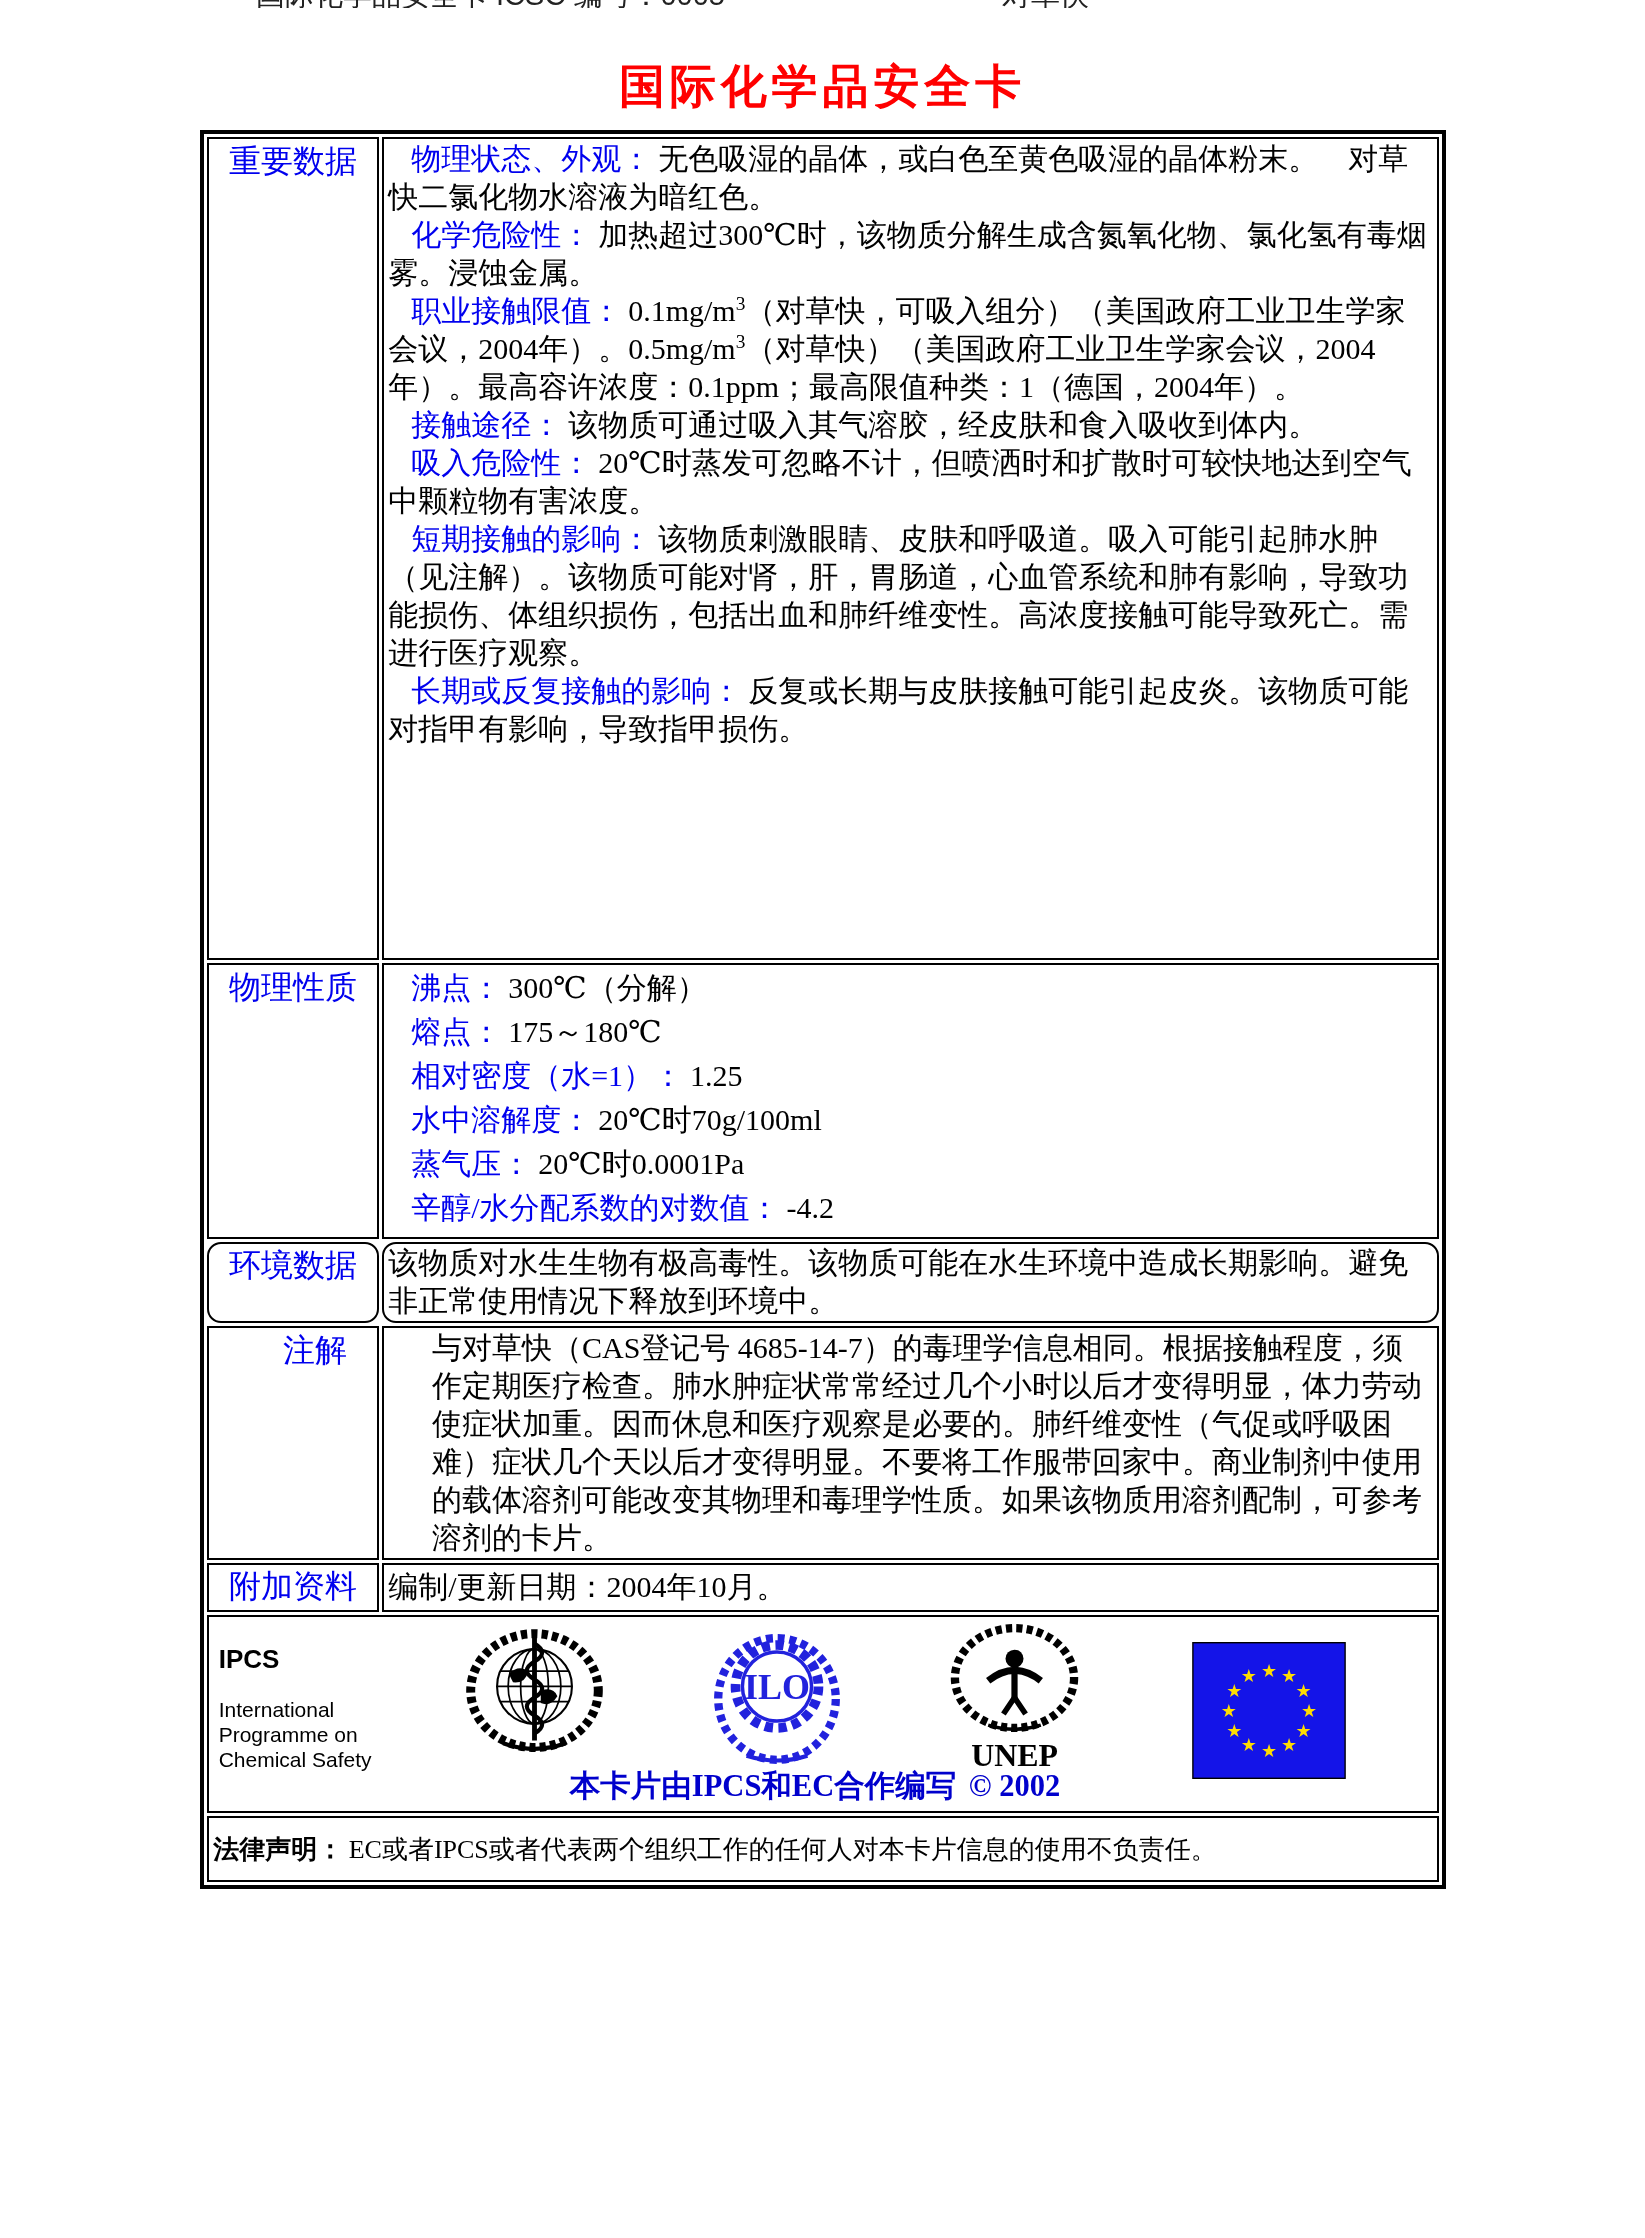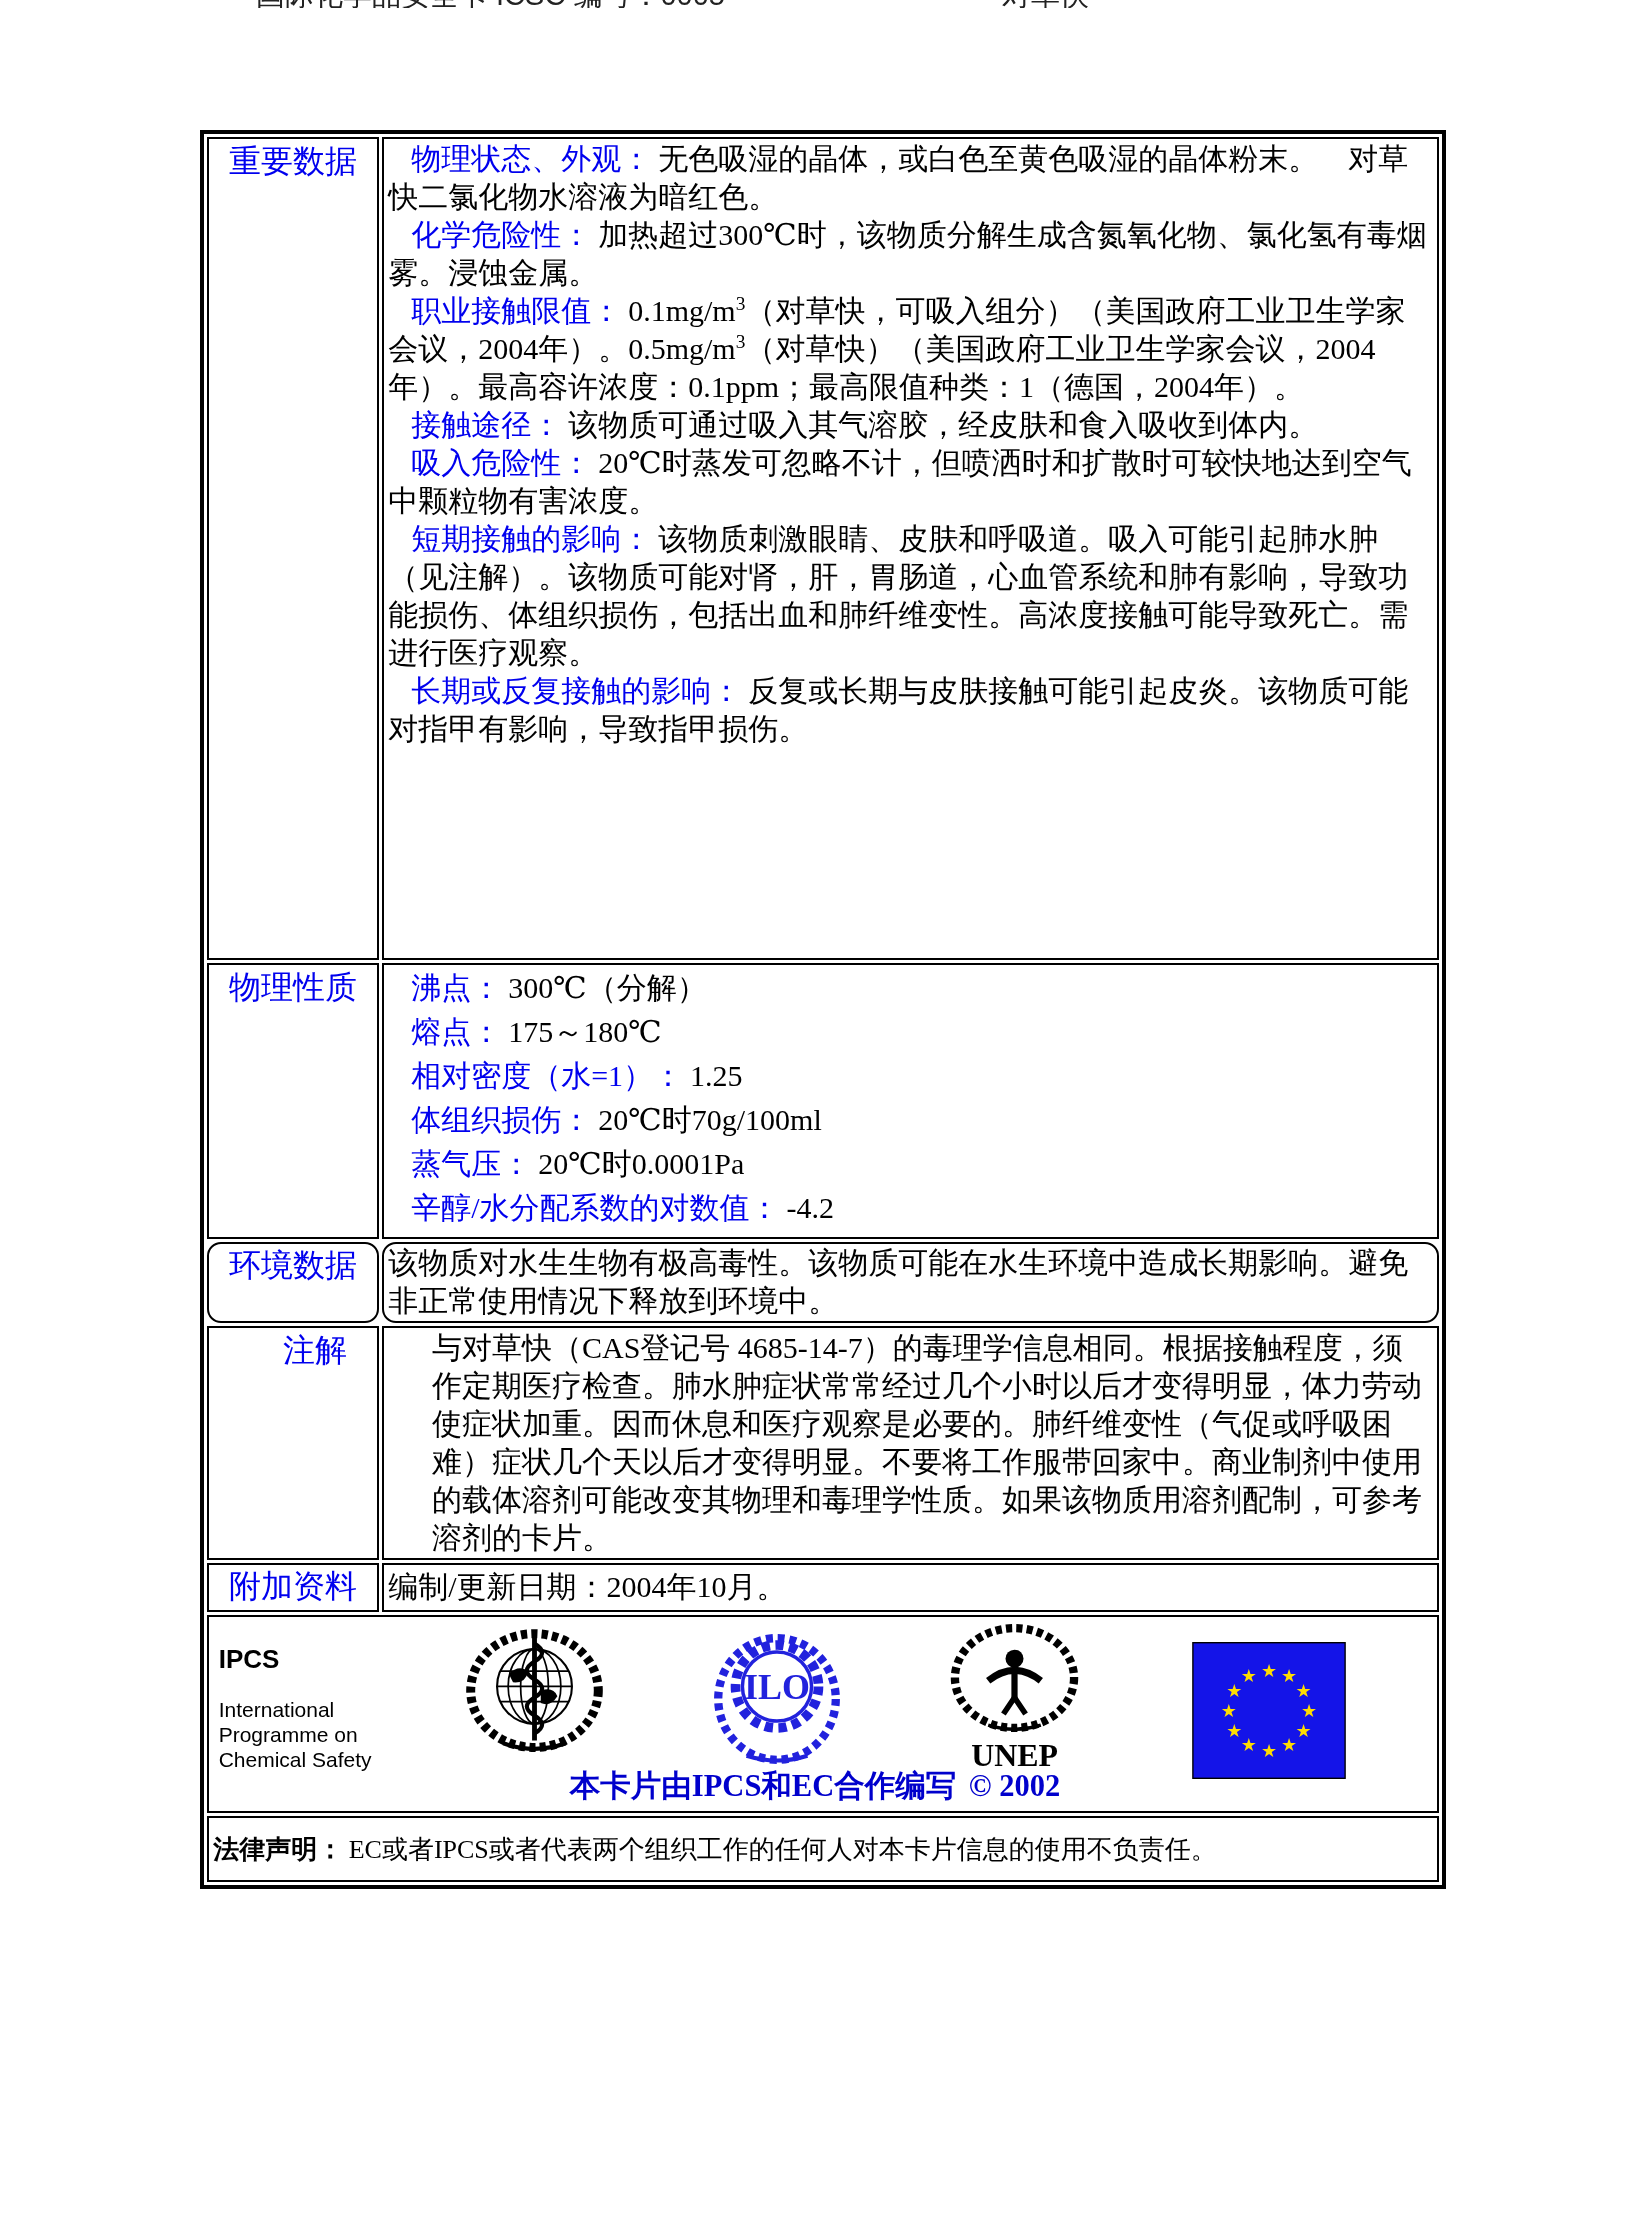--- a/index.html
+++ b/index.html
@@ -78,20 +78,21 @@
 
 <div class="page">
 
   <div class="clip-frag frag-a">
     <span>国际化学品安全卡 ICSC 编号：0005</span>
   </div>
   <div class="clip-frag frag-b">
     <span>对草快</span>
   </div>
 
+  <div class="doc-title">国际化学品安全卡</div>
 
   <table class="icsc">
     <colgroup>
         <col class="c-label">
         <col>
       </colgroup>
 
     <tbody>
 
     <tr class="r-important">
@@ -109,21 +110,21 @@
       </td>
     </tr>
 
     <tr class="r-physical">
       <td class="label-cell">物理性质</td>
       <td>
         <div class="content">
               <div class="para"><span class="seg-label">沸点：</span><span>300℃（分解）</span></div>
               <div class="para"><span class="seg-label">熔点：</span><span>175～180℃</span></div>
               <div class="para"><span class="seg-label">相对密度（水=1）：</span><span>1.25</span></div>
-              <div class="para"><span class="seg-label">体组织损伤：</span><span>20℃时70g/100ml</span></div>
+              <div class="para"><span class="seg-label">水中溶解度：</span><span>20℃时70g/100ml</span></div>
               <div class="para"><span class="seg-label">蒸气压：</span><span>20℃时0.0001Pa</span></div>
               <div class="para"><span class="seg-label">辛醇/水分配系数的对数值：</span><span>-4.2</span></div>
             </div>
       </td>
     </tr>
 
     <tr class="r-environment">
       <td class="label-cell">环境数据</td>
       <td>
         <div class="content">

